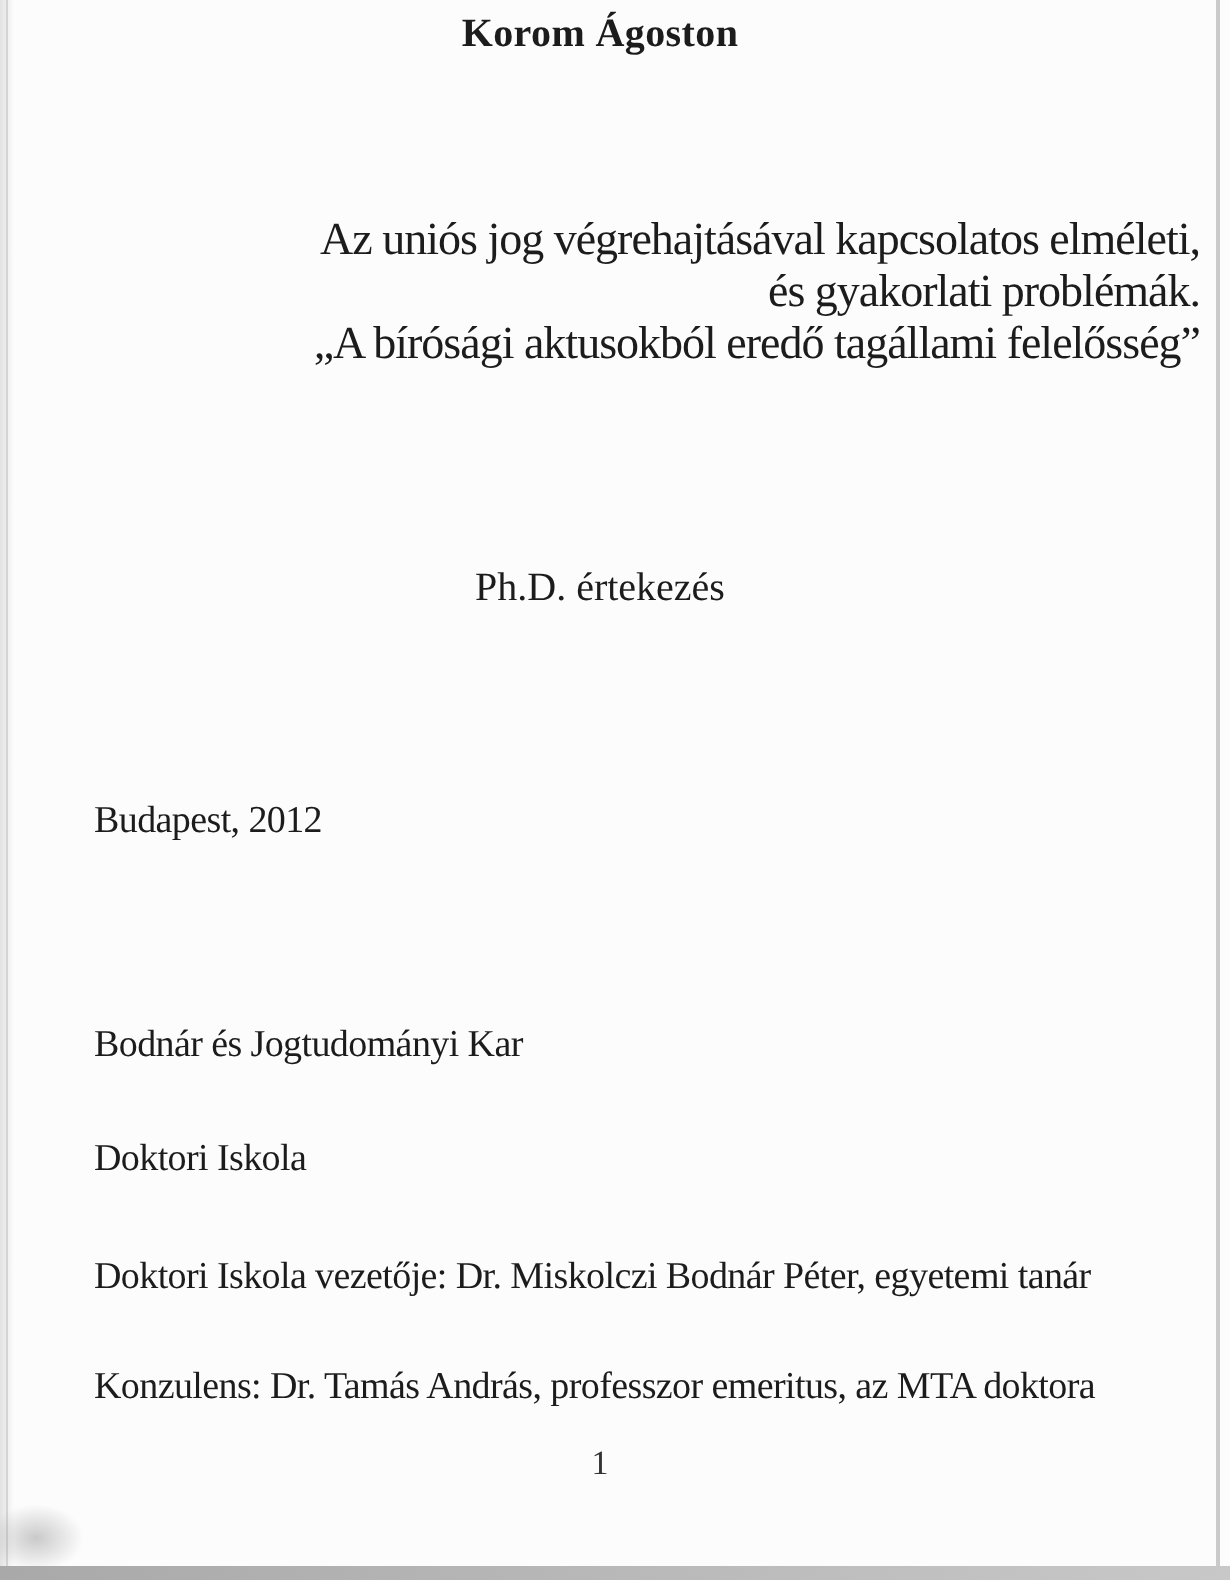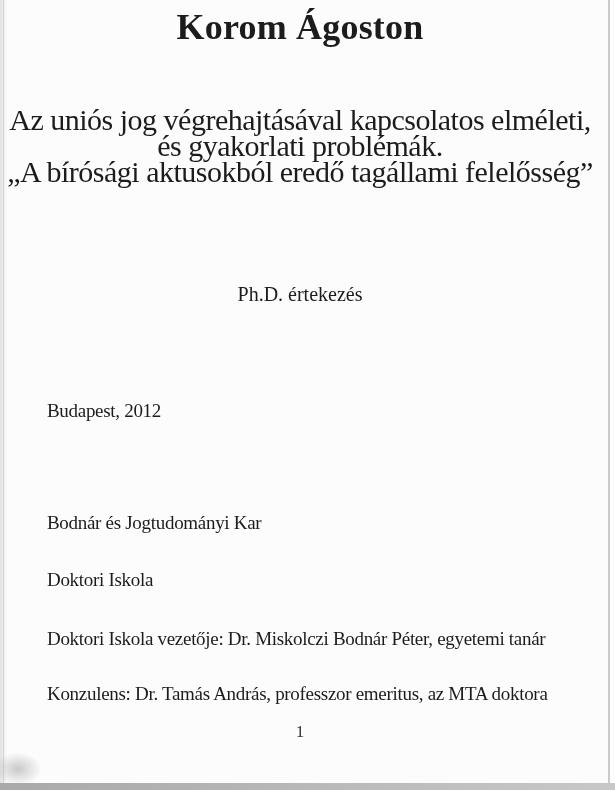--- a/index.html
+++ b/index.html
@@ -21,30 +21,30 @@
     position: absolute;
     top: 0; left: 0;
     width: 600px;
     height: 100%;
   }
   .author-title {
     position: absolute;
     top: 6px;
     left: 0; right: 0;
     text-align: center;
-    font-size: 36px;
+    font-size: 20px;
     font-weight: bold;
     letter-spacing: 0.2px;
   }
   .subtitle {
     position: absolute;
     top: 107px;
     left: 0; right: 0;
-    text-align: center;
-    font-size: 30px;
+    text-align: right;
+    font-size: 23px;
     line-height: 26px;
     letter-spacing: -0.5px;
   }
   .doc-type {
     position: absolute;
     top: 283px;
     left: 0; right: 0;
     text-align: center;
     font-size: 20px;
   }

